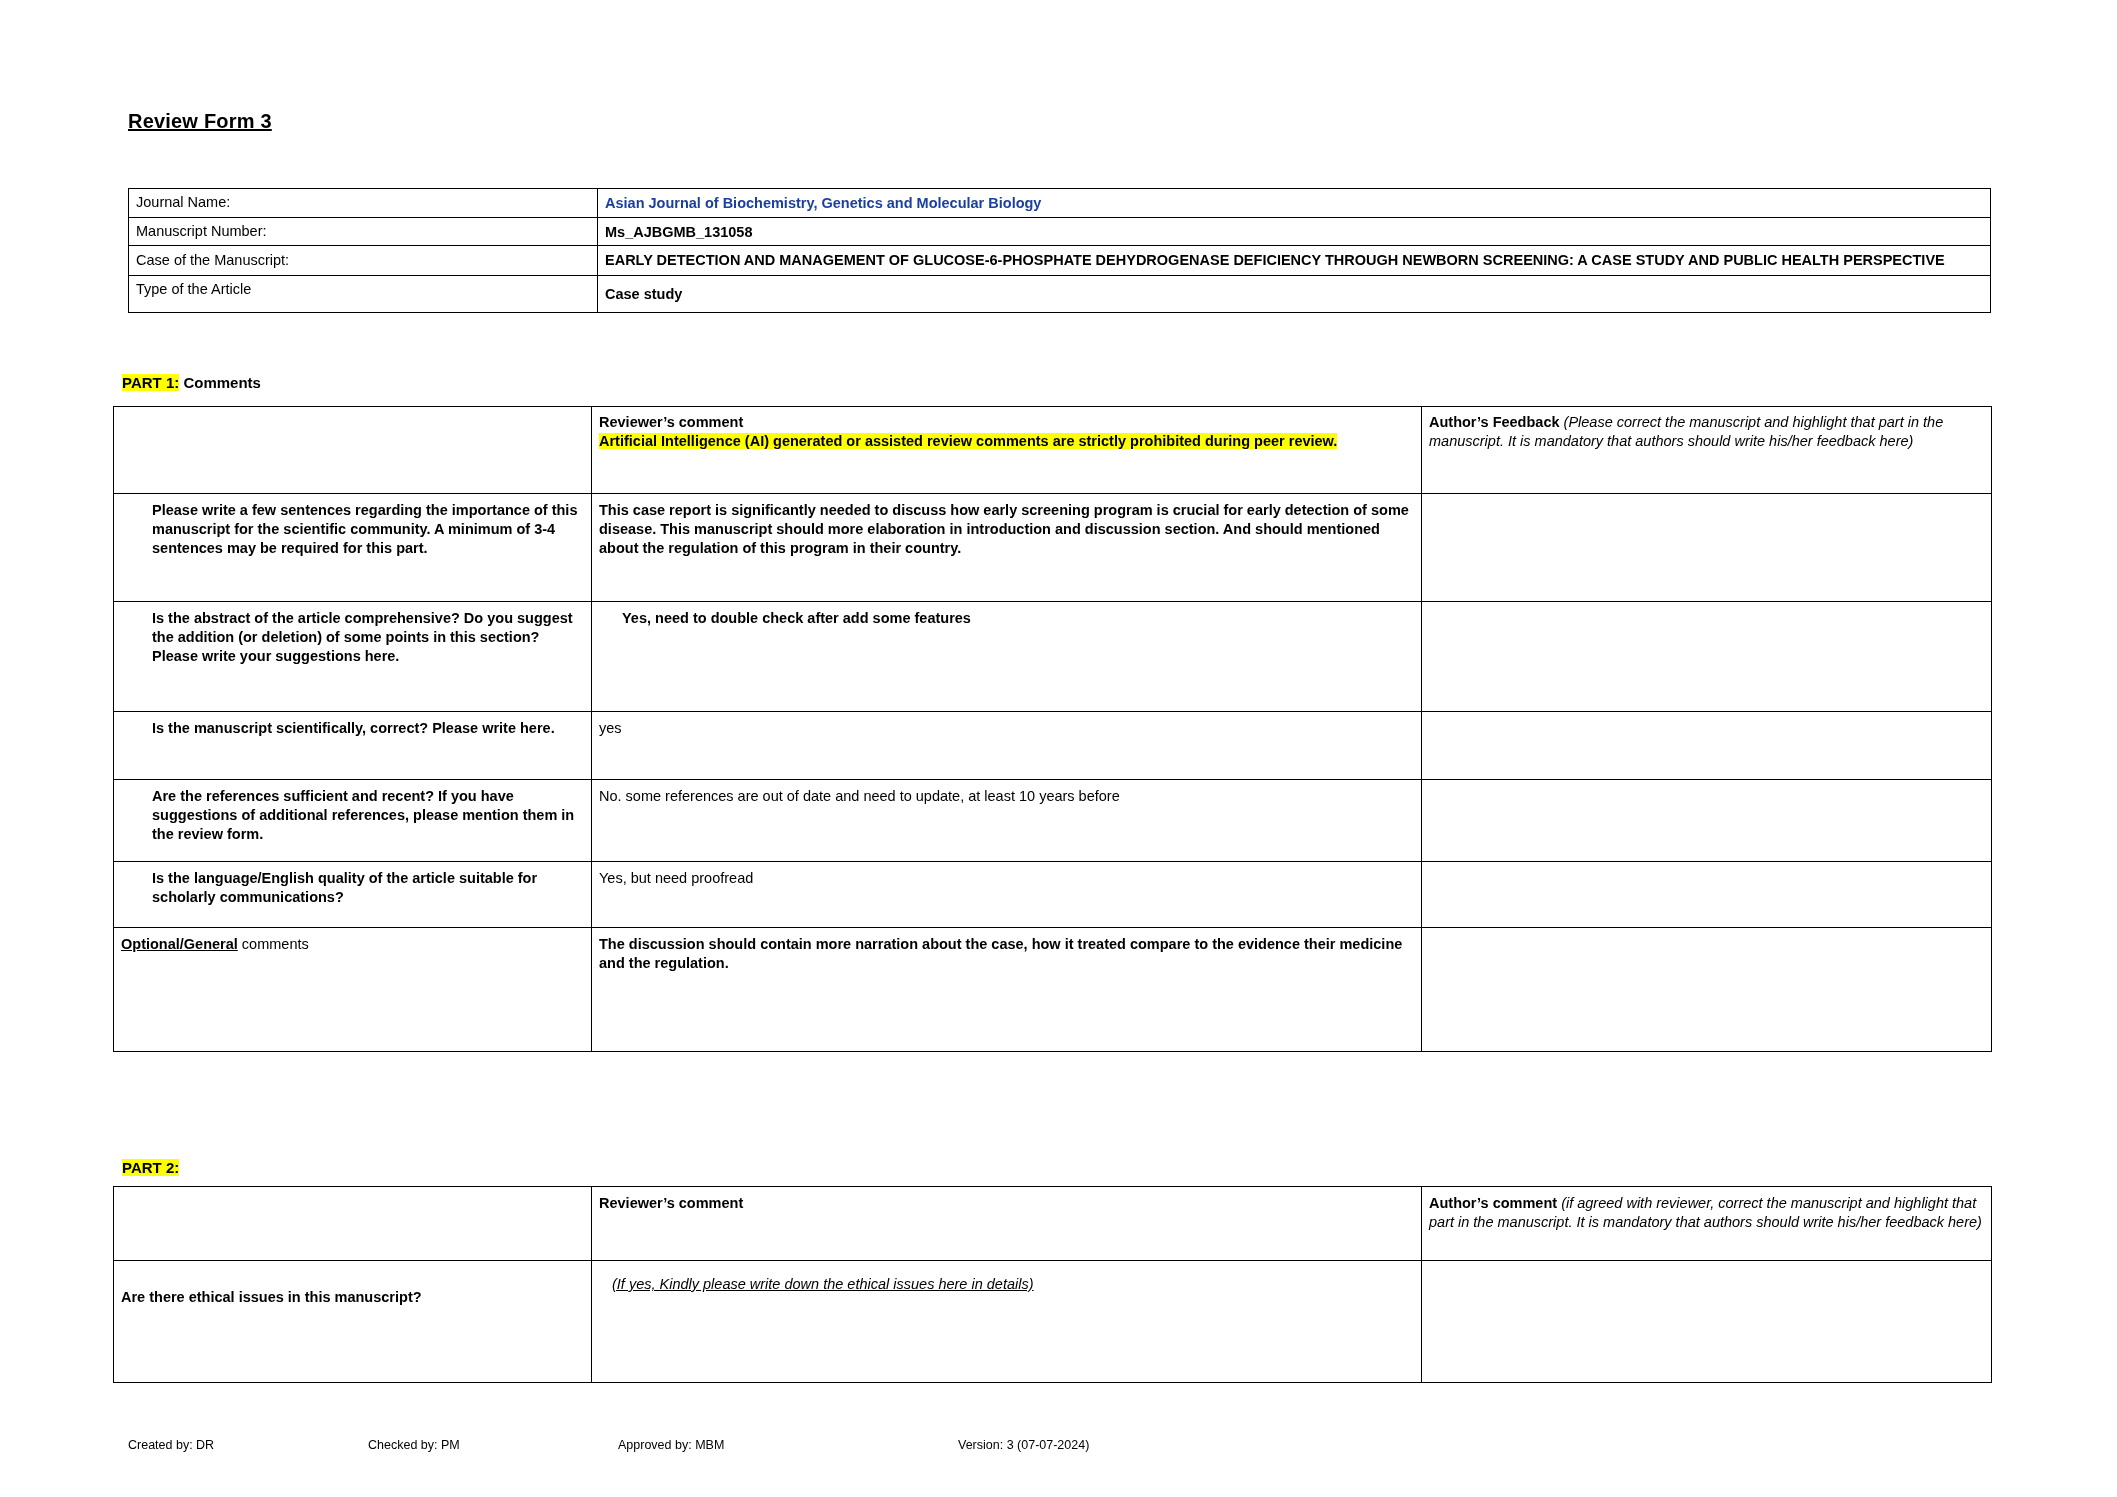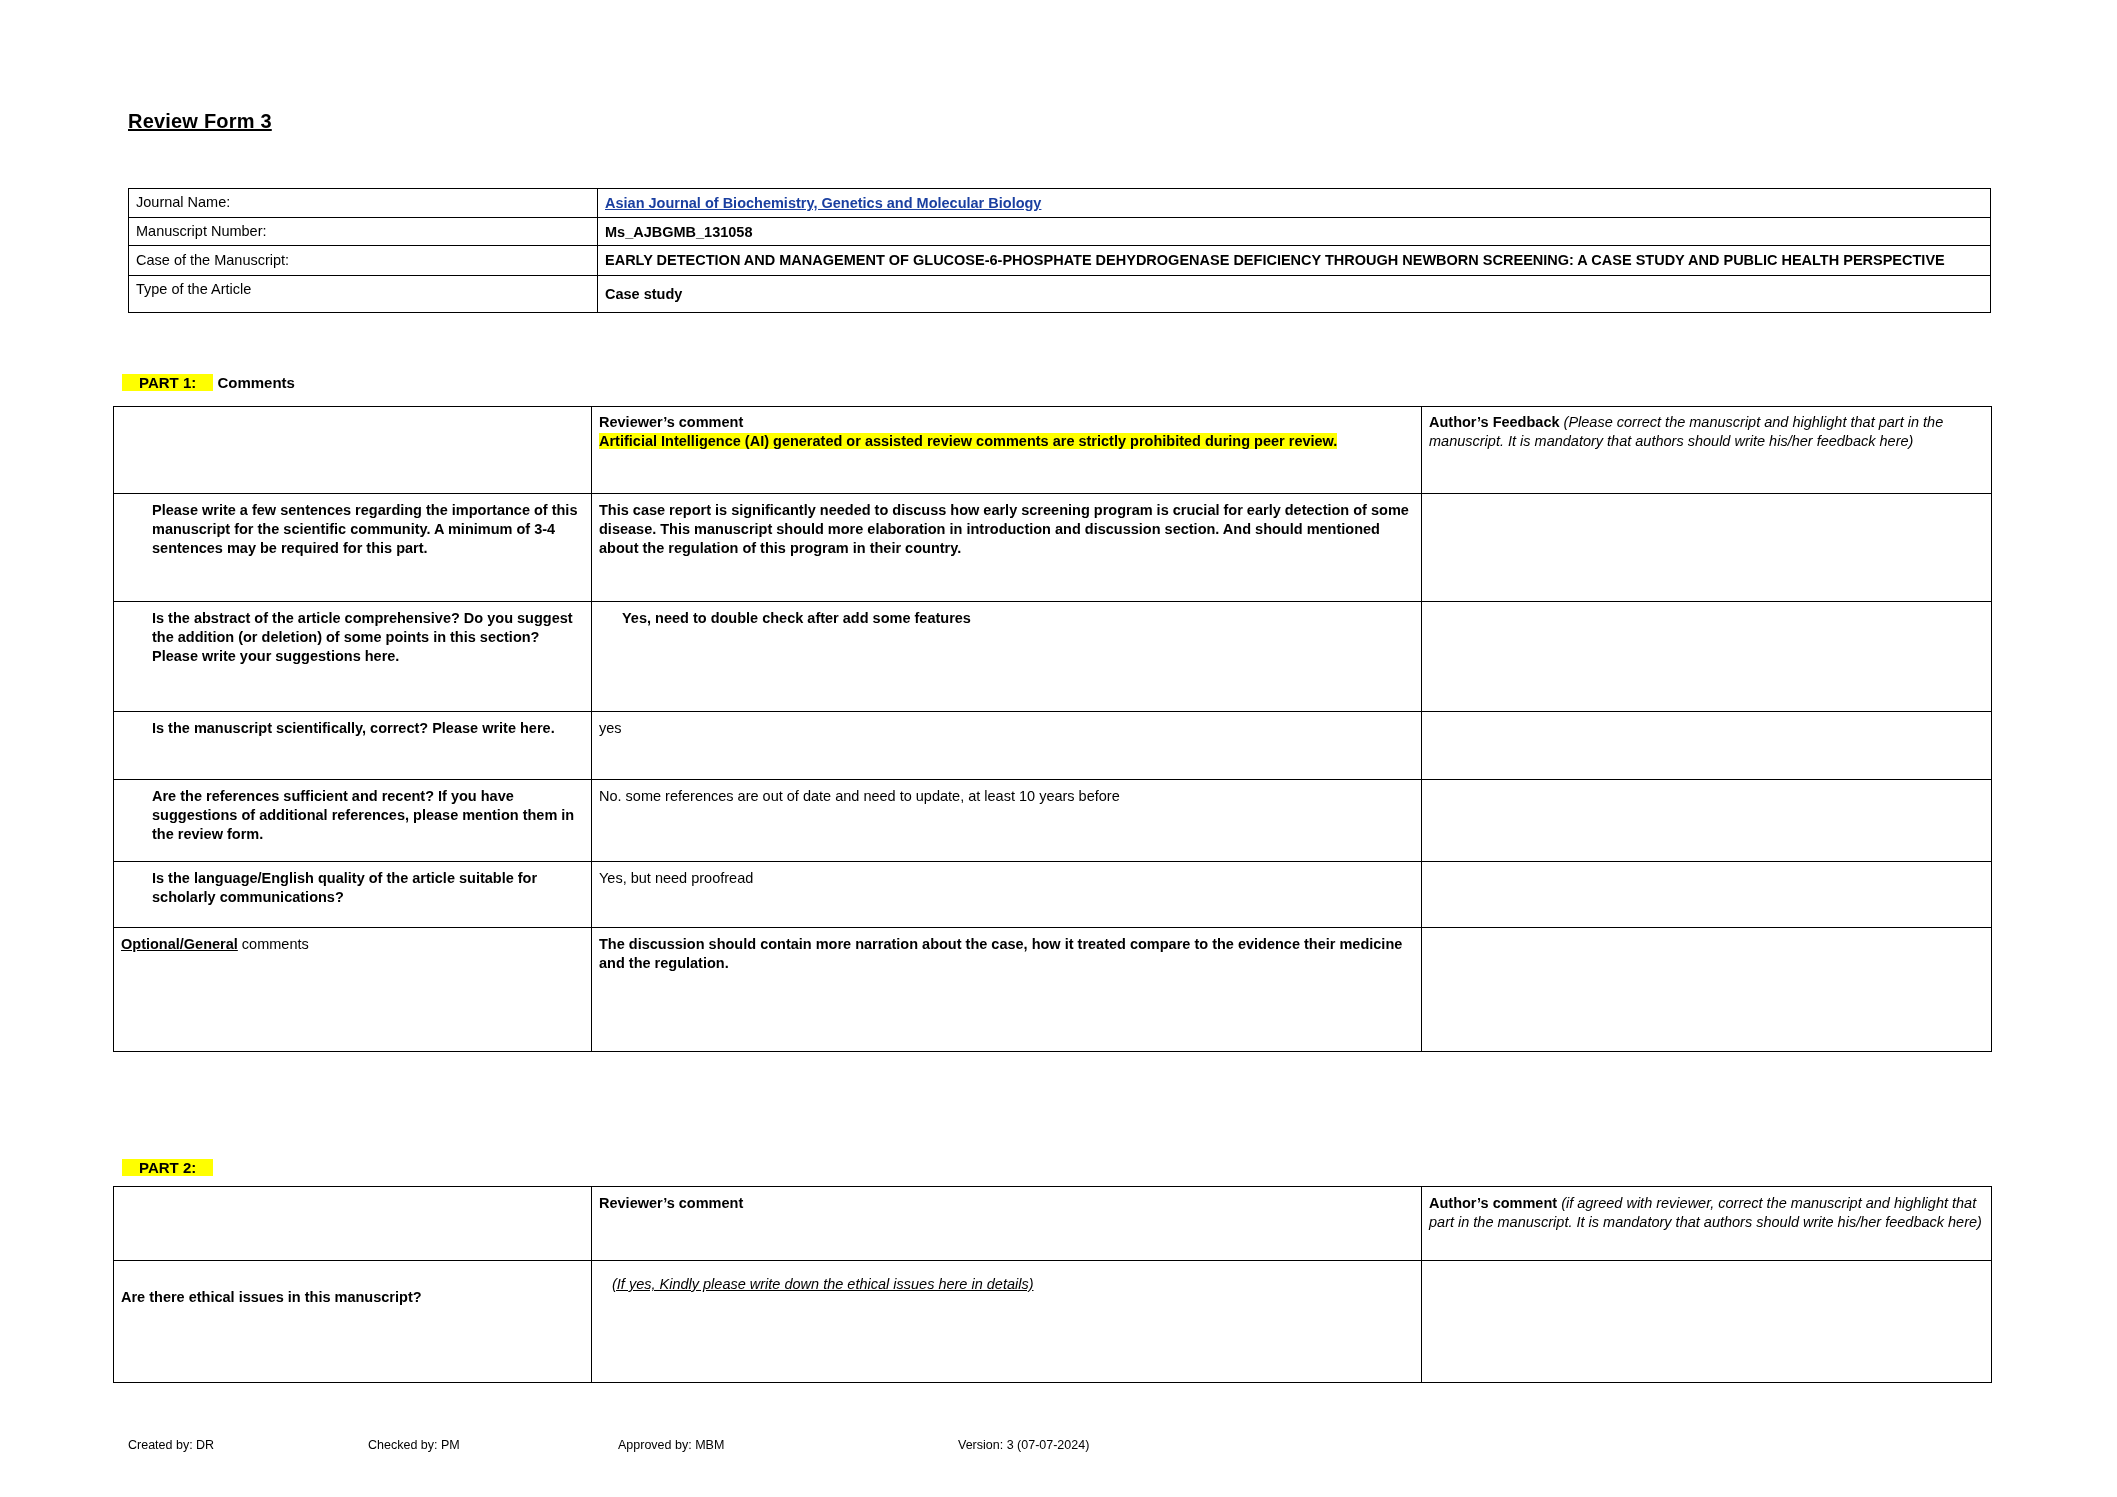--- a/index.html
+++ b/index.html
@@ -59,21 +59,20 @@
     font-weight: normal;
     padding-top: 4px;
   }
   .info-table td.value {
     font-weight: bold;
     font-size: 14.5px;
     padding-top: 5px;
   }
   .info-table td.value.link {
     color: #1a3fa0;
-    text-decoration: underline;
     font-weight: bold;
   }
   .info-table td.value.title-val {
     font-size: 14.5px;
     line-height: 1.35;
   }
   .info-table td.value.type-val {
     padding-top: 9px;
     padding-bottom: 9px;
   }
@@ -82,21 +81,21 @@
   }
 
   
   .part-heading {
     position: absolute;
     font-size: 15px;
     font-weight: bold;
   }
   .hl {
     background: #ffff00;
-    padding: 0 17px;
+    padding: 0 0;
   }
   #part1-heading { left: 122px; top: 374px; }
   #part2-heading { left: 122px; top: 1159px; }
   .part-heading .rest { font-weight: bold; }
 
   
   .part1-table {
     position: absolute;
     left: 113px;
     top: 406px;

